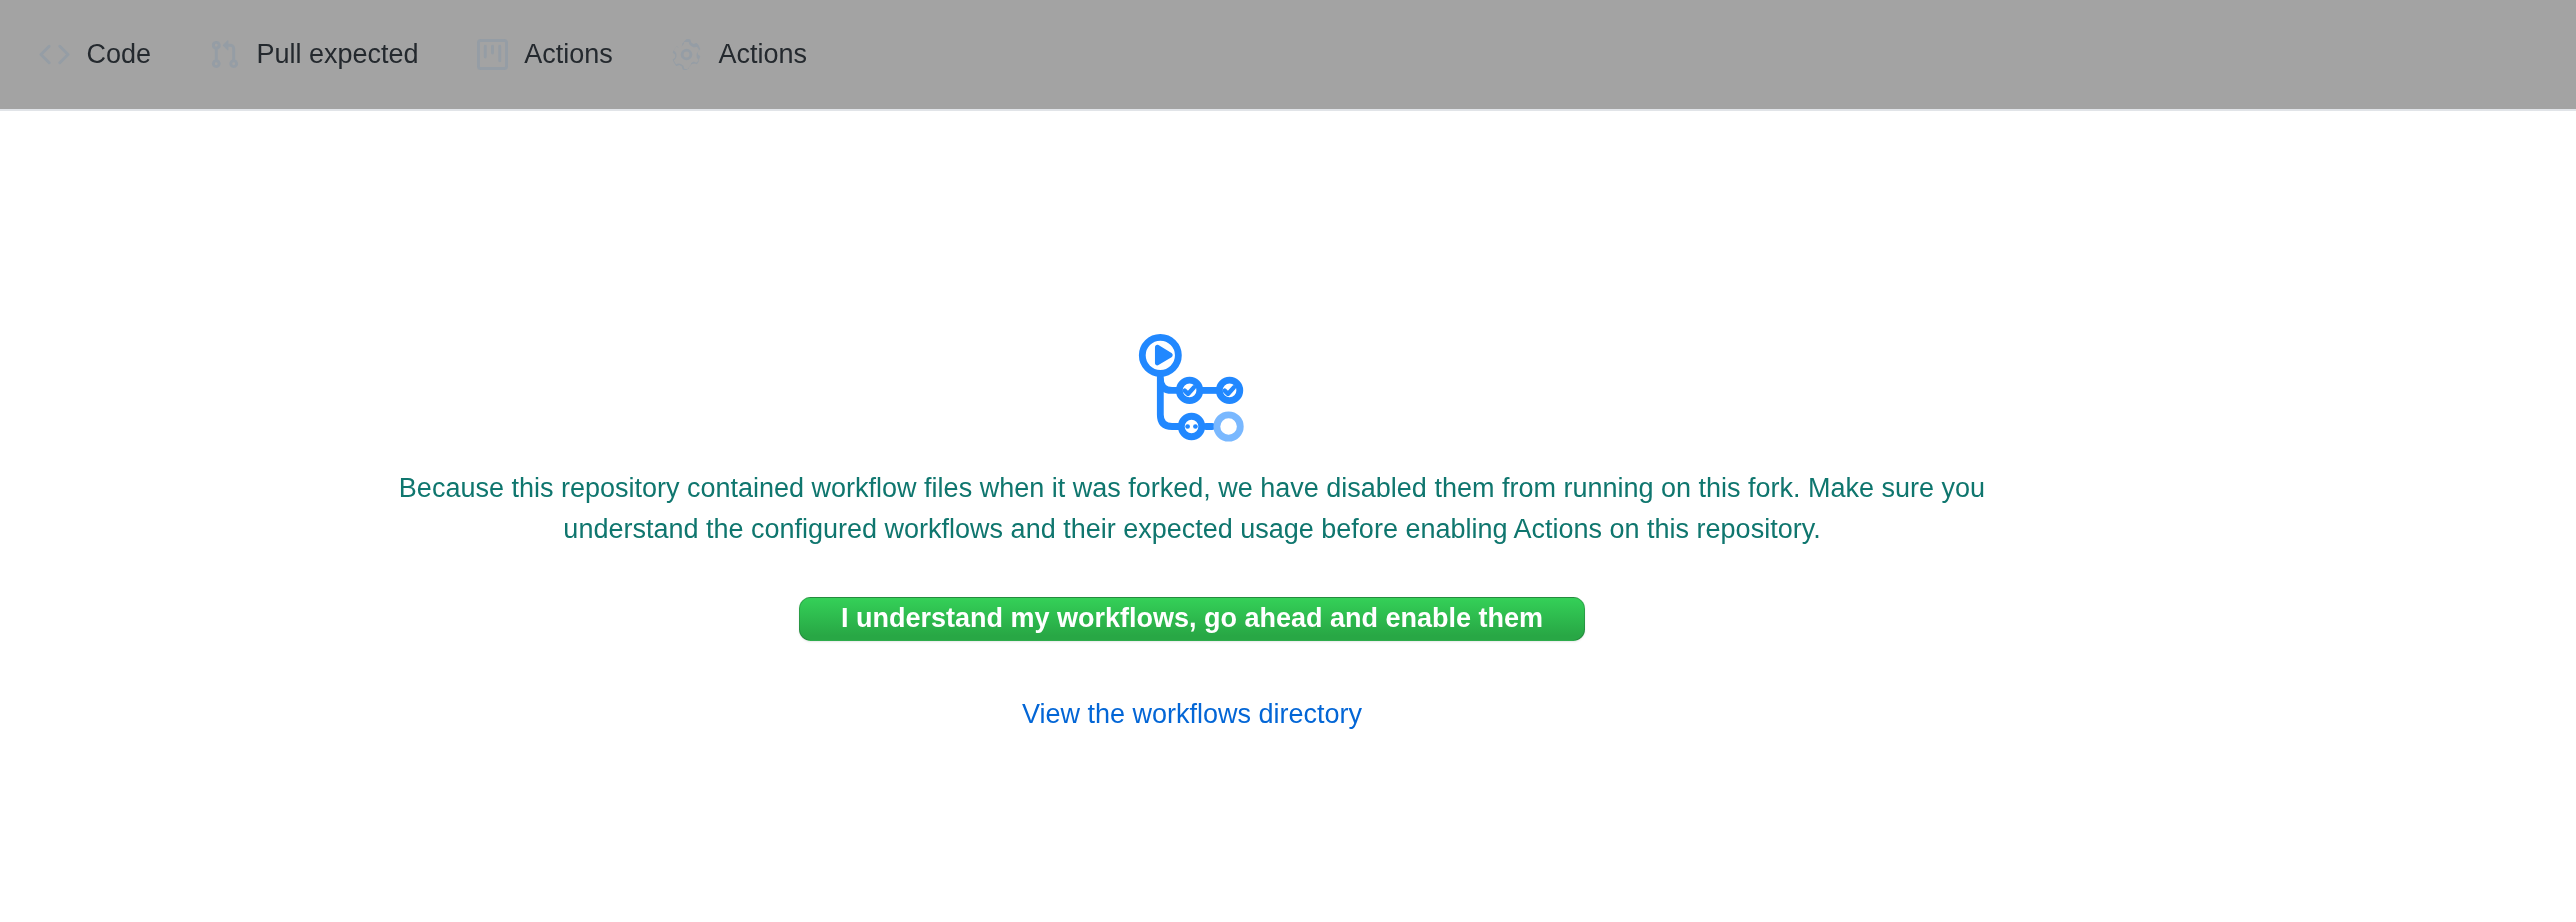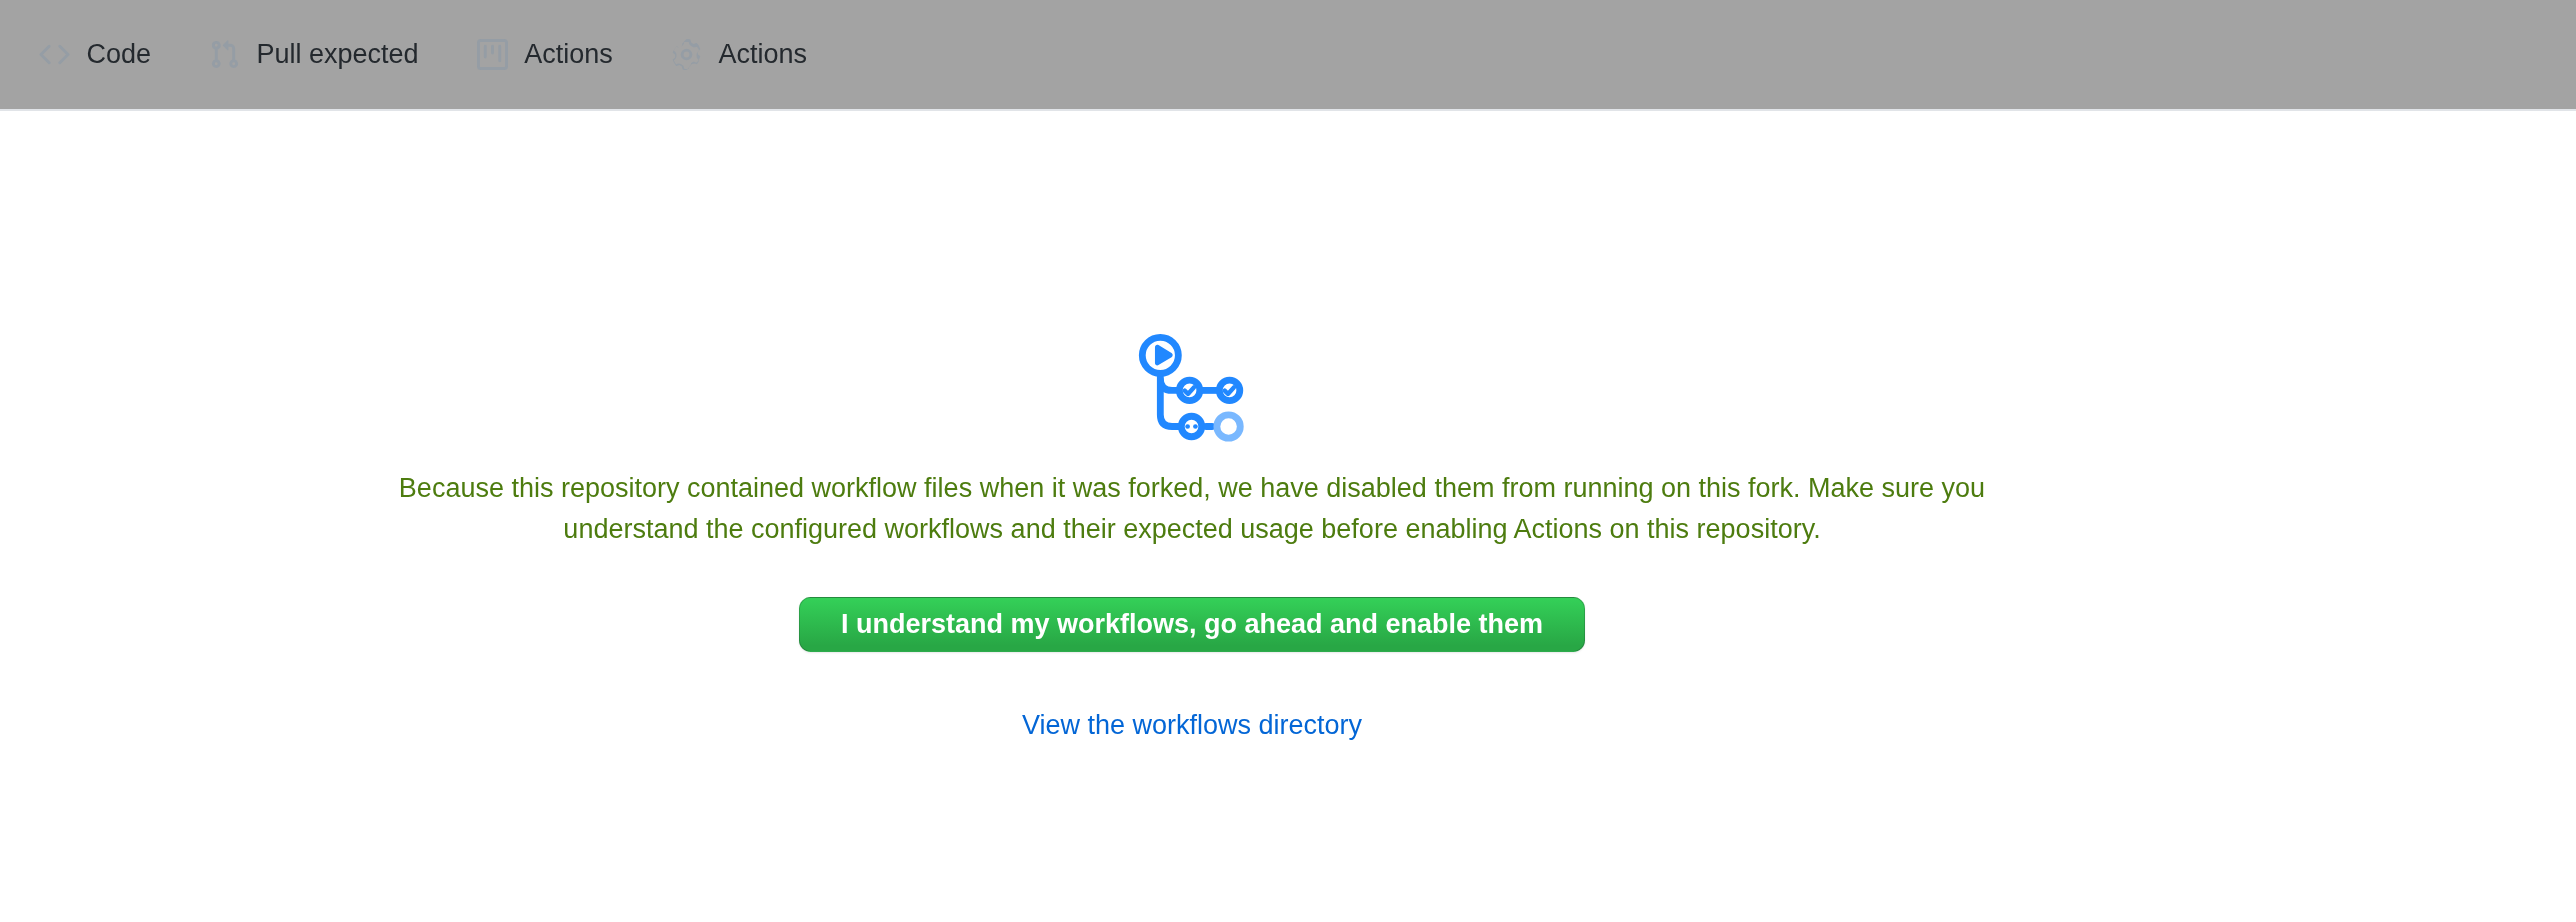--- a/index.html
+++ b/index.html
@@ -59,28 +59,28 @@
     font-size: 39px;
     line-height: 49px;
     font-weight: 700;
     color: #24292e;
   }
   .bs-desc {
     max-width: 1661px;
     margin: 17.6px auto 0 auto;
     font-size: 27px;
     line-height: 41px;
-    color: #4d7c0f;
+    color: #0f766e;
   }
   .enable-btn {
     margin-top: 47px;
     display: inline-flex;
     align-items: center;
     justify-content: center;
-    height: 55px;
+    height: 44px;
     padding: 0 41px;
     font-family: "Liberation Sans", "DejaVu Sans", sans-serif;
     font-size: 27px;
     font-weight: 700;
     color: #ffffff;
     background: linear-gradient(-180deg, #34d058 0%, #28a745 90%);
     border: 1px solid rgba(27, 31, 35, 0.2);
     border-radius: 11.7px;
     box-shadow: 0 1px 2px rgba(27, 31, 35, 0.1);
     cursor: pointer;

